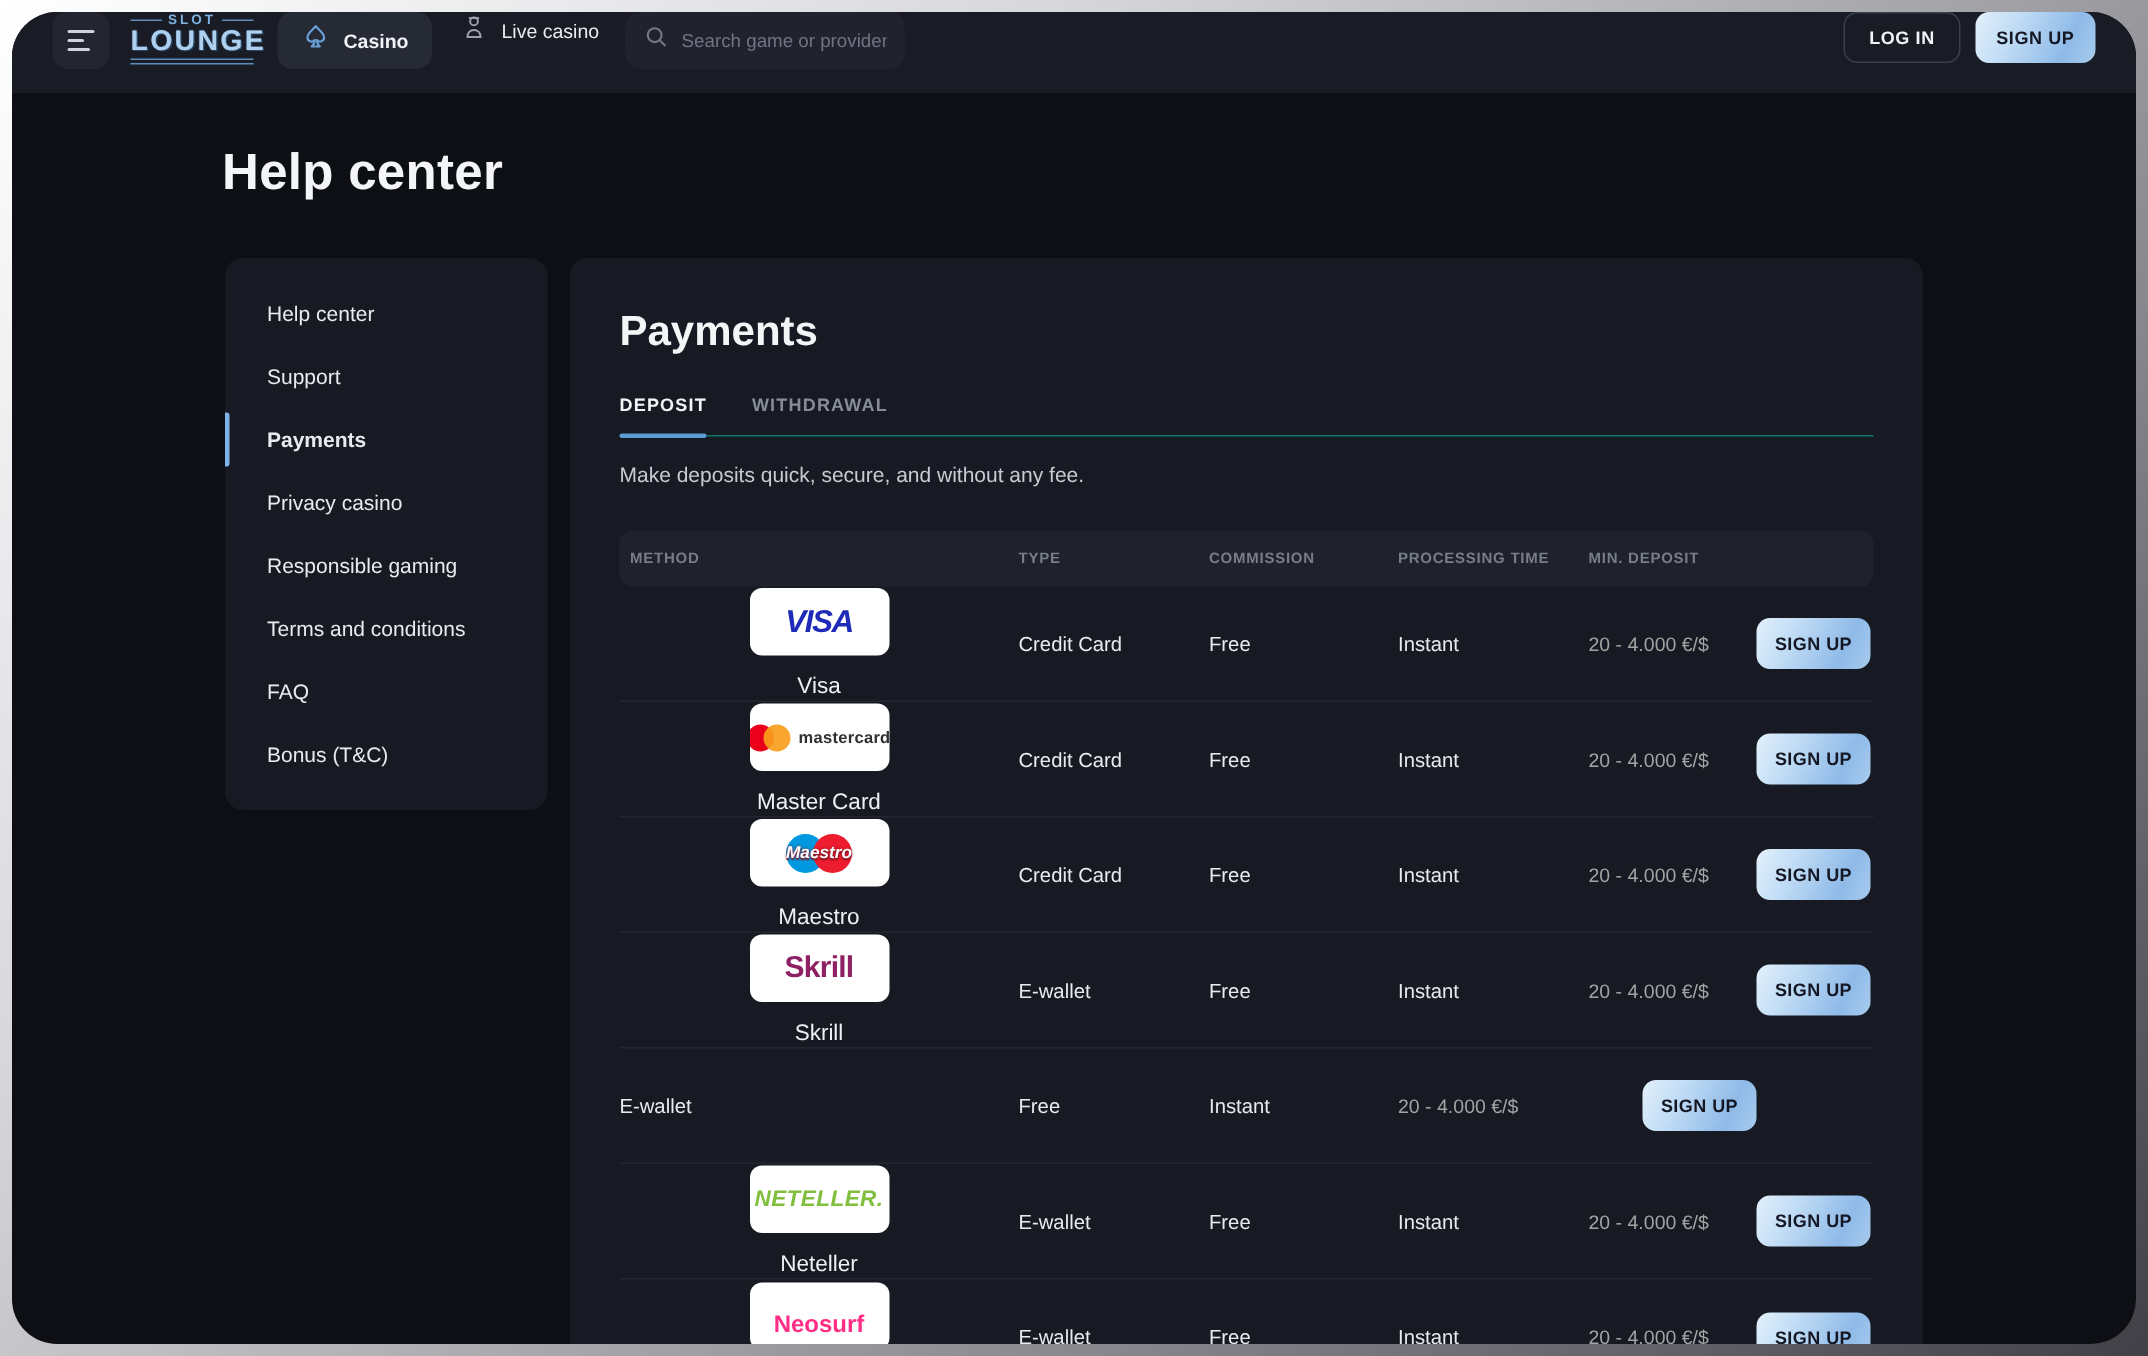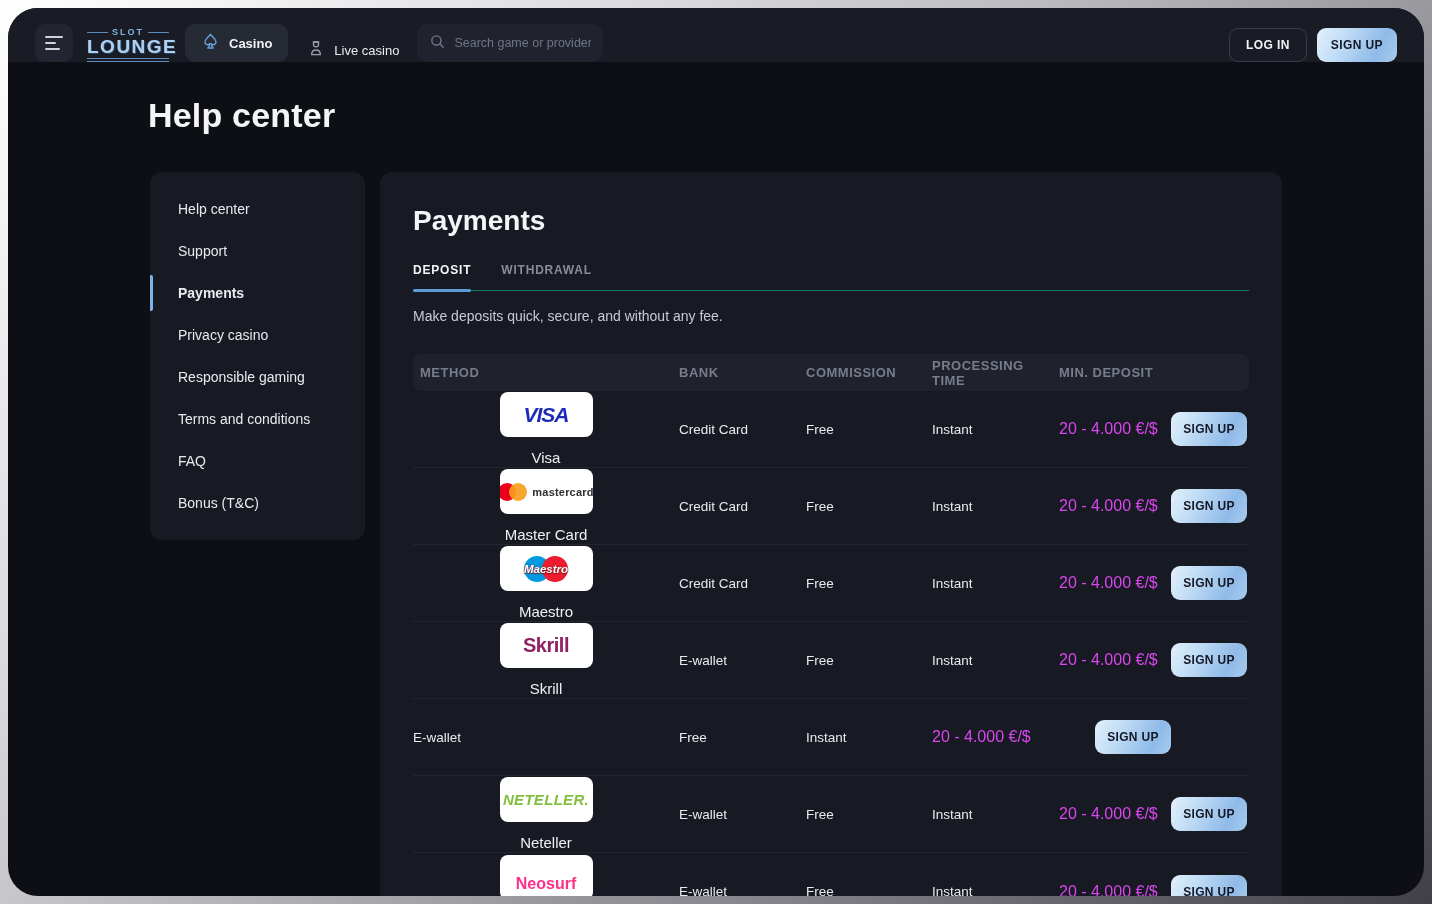--- a/index.html
+++ b/index.html
@@ -2,21 +2,21 @@
 <html><head>
 <meta charset="utf-8">
 <style>
   * { margin:0; padding:0; box-sizing:border-box; font-family:"Liberation Sans", sans-serif; }
   html,body { width:1432px; height:904px; overflow:hidden; }
   body { background:linear-gradient(135deg,#ffffff 0%,#d8d8dc 30%,#87878d 70%,#404046 100%); position:relative; }
 
   .window { position:absolute; inset:8px; border-radius:30px; background:#0d0f14; overflow:hidden; }
 
   
-  .navbar { height:54px; background:#1a1c25; display:flex; align-items:flex-end; padding:0 27px; }
+  .navbar { height:54px; background:#1a1c25; display:flex; align-items:flex-start; padding:0 27px; }
   .burger-btn { width:38px; height:38px; background:#232631; border-radius:10px; display:flex; flex-direction:column; justify-content:center; align-items:flex-start; gap:4px; padding-left:10px; cursor:pointer; flex:none; }
   .burger-btn i { display:block; height:2px; background:#cfd3da; border-radius:1px; }
   .burger-btn i:nth-child(1){ width:18px; } .burger-btn i:nth-child(2){ width:11px; } .burger-btn i:nth-child(3){ width:15px; }
 
   .logo { margin-left:14px; width:82px; flex:none; cursor:pointer; }
   .logo-top { display:flex; align-items:center; gap:4px; font-size:9px; font-weight:800; letter-spacing:2px; color:#7fb2de; }
   .logo-top .rule { flex:1; height:1px; background:#5d8cbc; }
   .logo-main { font-size:19px; font-weight:900; letter-spacing:1.5px; color:#aecfee; text-shadow:0 0 1px #44719c, 1px 1px 0 #24405c; line-height:1.05; }
   .logo-underline { height:4px; border-top:1px solid #5d8cbc; border-bottom:1px solid #5d8cbc; margin-top:1px; }
 
@@ -54,26 +54,26 @@
   .tab { font-size:12px; font-weight:700; letter-spacing:.8px; color:#878c99; padding-bottom:13px; position:relative; cursor:pointer; }
   .tab.active { color:#f4f5f7; }
   .tab.active::after { content:''; position:absolute; left:0; right:0; bottom:-2px; height:3px; background:#5b9bd5; border-radius:2px; }
 
   .desc { margin-top:17px; font-size:14px; color:#c7cbd3; }
 
   
   .tbl { margin-top:30px; }
   .tbl-grid { display:grid; grid-template-columns:266px 127px 126px 127px 112px 76px; align-items:center; }
   .tbl-head { height:37px; background:#1f222d; border-radius:8px; }
-  .tbl-head span { font-size:13px; font-weight:700; letter-spacing:.5px; color:#787d8a; }
+  .tbl-head span { font-size:10px; font-weight:700; letter-spacing:.5px; color:#787d8a; }
   .tbl-head span:first-child { padding-left:7px; }
   .tbl-row { height:77px; border-bottom:1px solid #23262f; }
   .tbl-row:last-child { border-bottom:none; }
   .cell { font-size:13.5px; color:#e8eaee; }
-  .cell.min { font-size:16px; color:#d946ef; }
+  .cell.min { font-size:13px; color:#a3a3a3; }
   .method { display:flex; align-items:center; gap:12px;flex-direction:column; }
   .method .name { font-size:15px; color:#eef0f3; }
   .logo-card { width:93px; height:45px; background:#ffffff; border-radius:8px; display:flex; align-items:center; justify-content:center; flex:none; overflow:hidden; }
   .row-signup { height:34px; width:76px; border:none; border-radius:9px;
     background:linear-gradient(115deg,#e3f0fb 0%,#c3def6 30%,#8fbae8 75%,#a7cbee 100%);
     color:#151824; font-size:12px; font-weight:800; letter-spacing:.3px; cursor:pointer; justify-self:end; }
 
   
   .pm-visa { font-size:21px; font-weight:900; font-style:italic; letter-spacing:-1px; color:#1e2ab8; }
   .pm-mc { display:flex; align-items:center; gap:5px; }
@@ -166,21 +166,21 @@
       <div class="tabs">
         <div class="tab active">DEPOSIT</div>
         <div class="tab">WITHDRAWAL</div>
       </div>
 
       <div class="desc">Make deposits quick, secure, and without any fee.</div>
 
       <div class="tbl">
         <div class="tbl-grid tbl-head">
           <span>METHOD</span>
-          <span>BANK</span>
+          <span>TYPE</span>
           <span>COMMISSION</span>
           <span>PROCESSING TIME</span>
           <span>MIN. DEPOSIT</span>
           <span></span>
         </div>
 
         <div class="tbl-grid tbl-row">
           <div class="method">
             <div class="logo-card">
               <span class="pm-visa">VISA</span>

